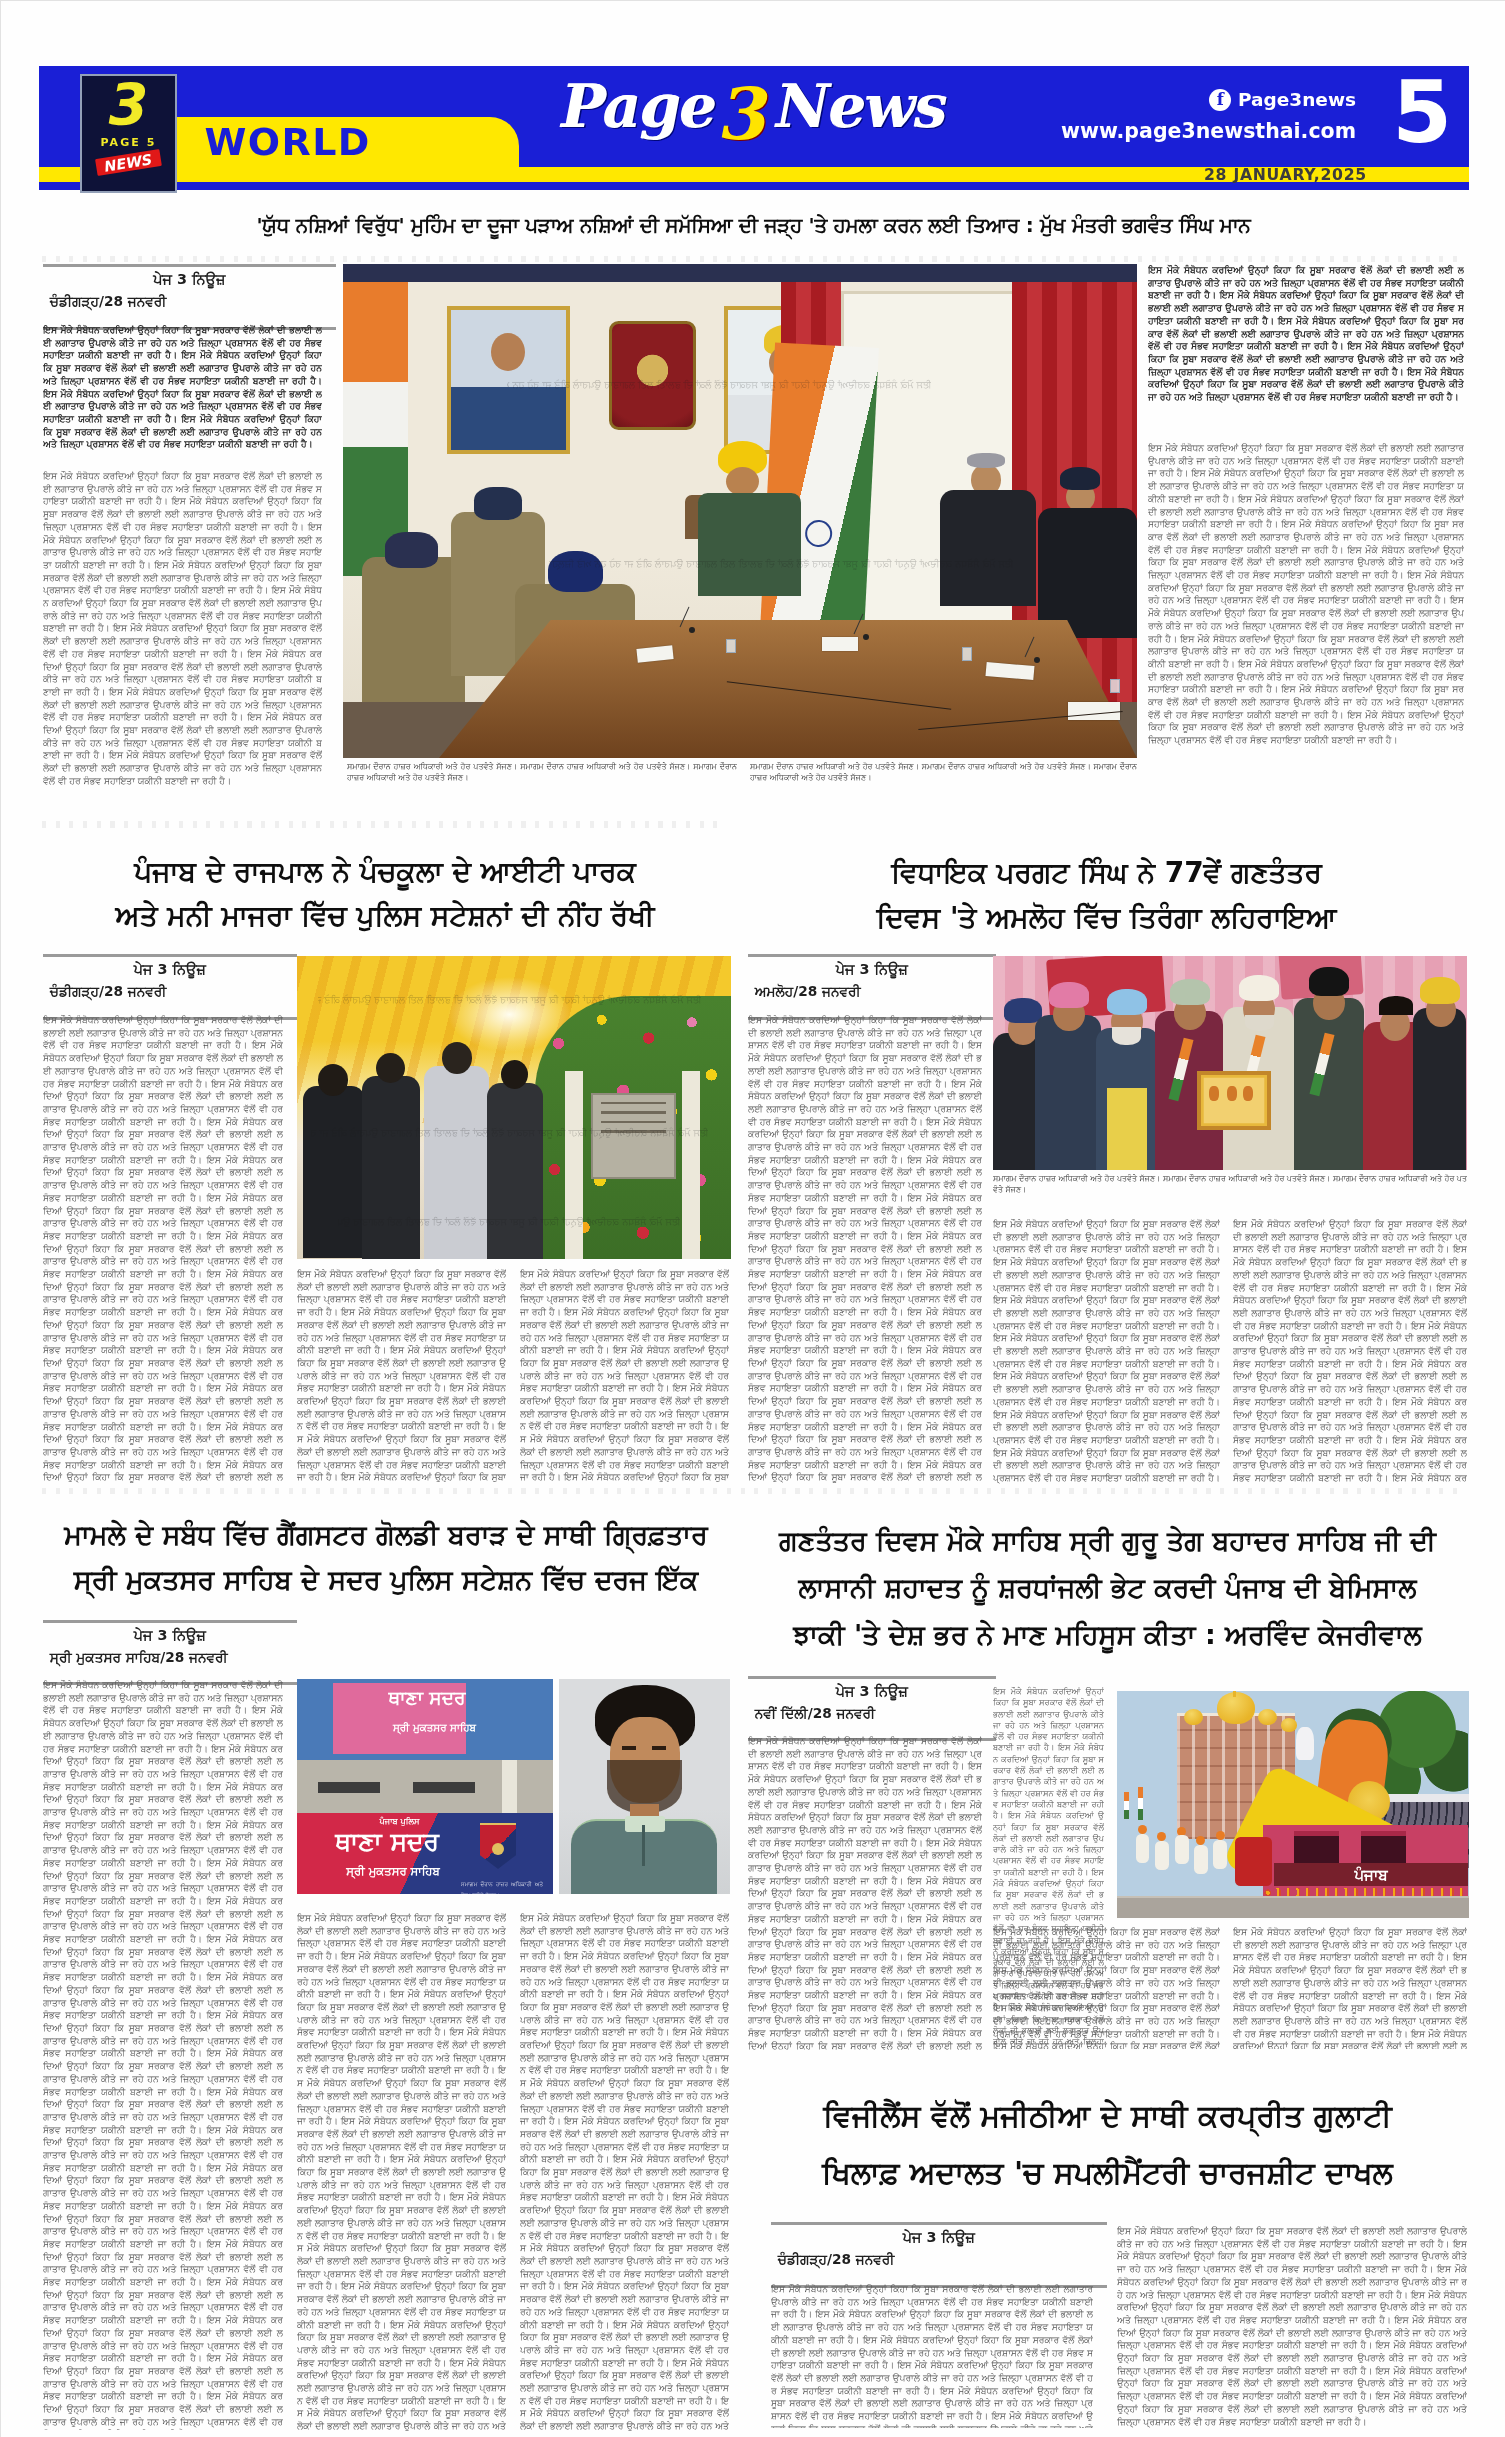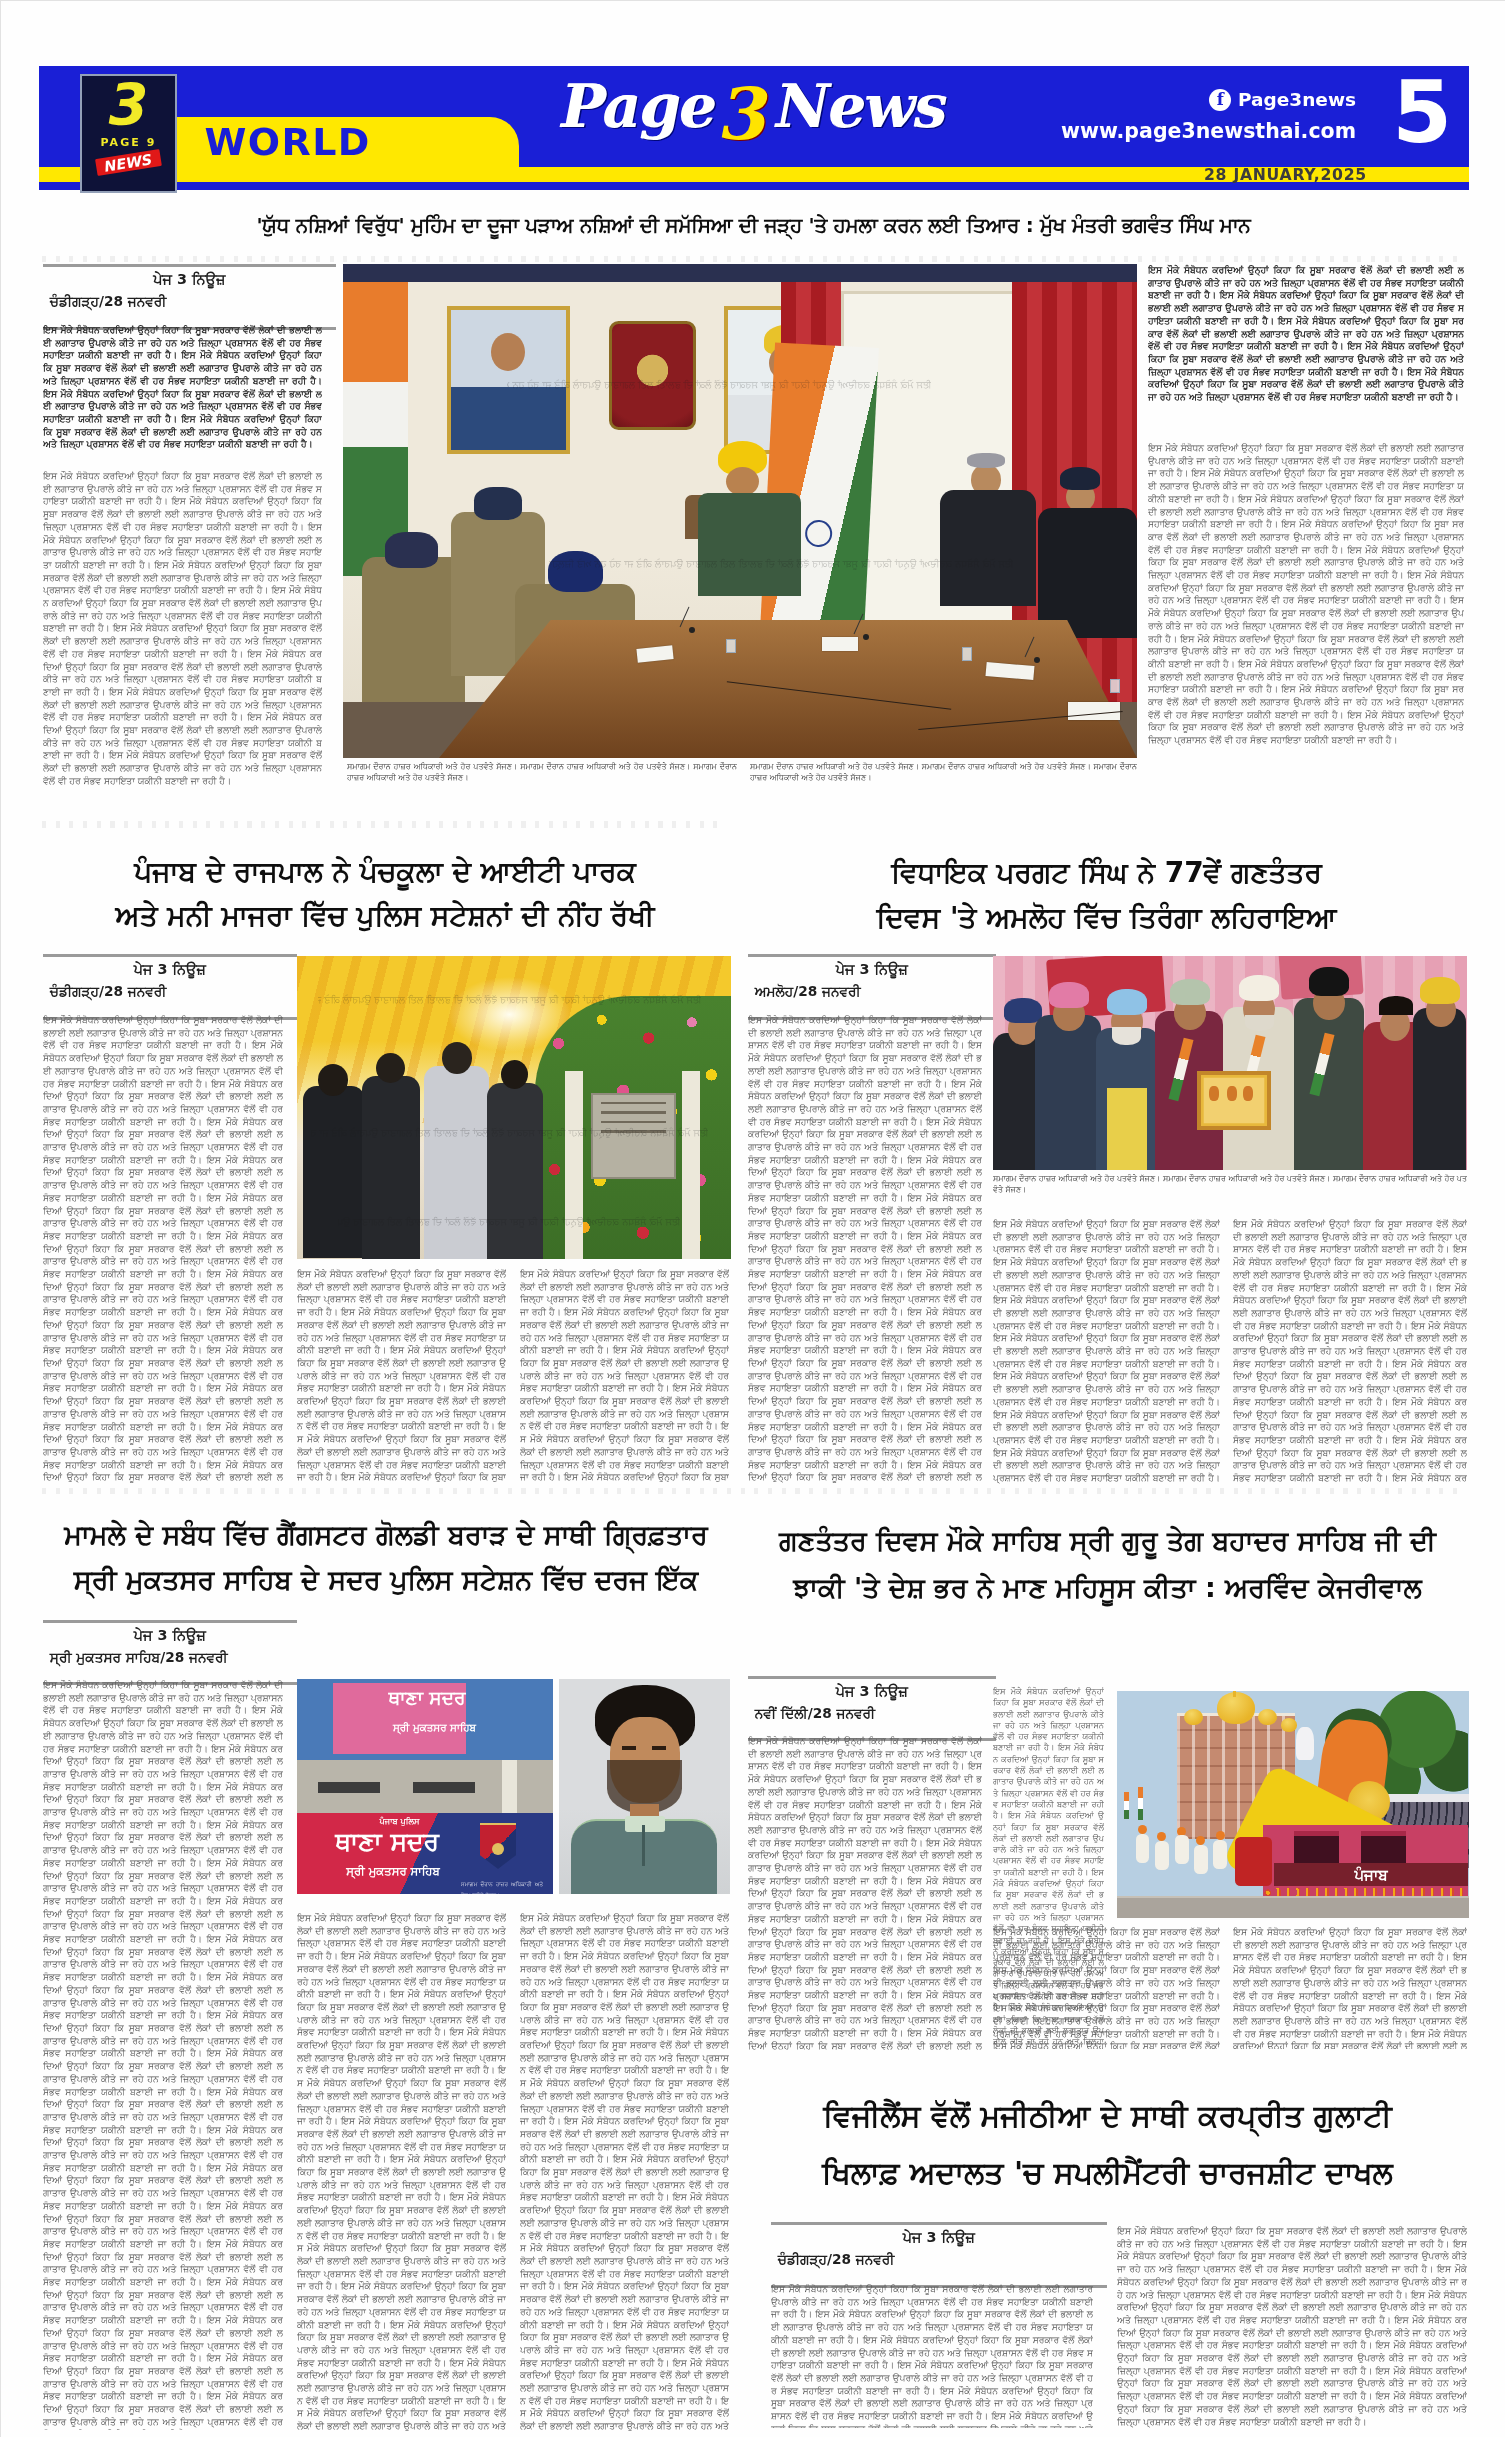--- a/index.html
+++ b/index.html
@@ -153,21 +153,21 @@
 
   <div class="abs banner" style="left:38px;top:65px;width:1430px;height:101px;"></div>
   <div class="abs world-band" style="left:172px;top:116px;width:346px;height:50px;">
     <span class="world-text">WORLD</span>
   </div>
   <div class="abs ystrip" style="left:38px;top:166px;width:1430px;height:15px;"></div>
   <div class="abs banner" style="left:38px;top:181px;width:1430px;height:8.2px;"></div>
 
   <div class="abs logo-box" style="left:79px;top:73px;width:93px;height:115px;">
     <span class="logo-3">3</span>
-    <span class="logo-sub">PAGE 9</span>
+    <span class="logo-sub">PAGE 5</span>
     <span class="logo-ribbon">NEWS</span>
   </div>
 
   <div class="abs masthead" style="left:445px;top:71px;width:616px;height:89px;">
     <span class="mh-word">Page</span>
     <span class="mh3">3</span>
     <span class="mh-word">News</span>
   </div>
 
   <div class="abs fb-row" style="left:1095px;top:86px;width:260px;height:25px;">
@@ -392,20 +392,21 @@
     <div class="p5-shirt" style="left:12.3px;top:140px;width:146px;height:75px;"></div>
     <div class="p5-collar" style="left:66px;top:137px;width:40px;height:16.4px;"></div>
     <div style="position:absolute;left:83px;top:146px;width:3.4px;height:41px;background:#415a58;"></div>
   </div>
 
   <div class="abs coltext" style="left:296px;top:1911px;width:209px;height:519px;">ਇਸ ਮੌਕੇ ਸੰਬੋਧਨ ਕਰਦਿਆਂ ਉਨ੍ਹਾਂ ਕਿਹਾ ਕਿ ਸੂਬਾ ਸਰਕਾਰ ਵੱਲੋਂ ਲੋਕਾਂ ਦੀ ਭਲਾਈ ਲਈ ਲਗਾਤਾਰ ਉਪਰਾਲੇ ਕੀਤੇ ਜਾ ਰਹੇ ਹਨ ਅਤੇ ਜ਼ਿਲ੍ਹਾ ਪ੍ਰਸ਼ਾਸਨ ਵੱਲੋਂ ਵੀ ਹਰ ਸੰਭਵ ਸਹਾਇਤਾ ਯਕੀਨੀ ਬਣਾਈ ਜਾ ਰਹੀ ਹੈ। ਇਸ ਮੌਕੇ ਸੰਬੋਧਨ ਕਰਦਿਆਂ ਉਨ੍ਹਾਂ ਕਿਹਾ ਕਿ ਸੂਬਾ ਸਰਕਾਰ ਵੱਲੋਂ ਲੋਕਾਂ ਦੀ ਭਲਾਈ ਲਈ ਲਗਾਤਾਰ ਉਪਰਾਲੇ ਕੀਤੇ ਜਾ ਰਹੇ ਹਨ ਅਤੇ ਜ਼ਿਲ੍ਹਾ ਪ੍ਰਸ਼ਾਸਨ ਵੱਲੋਂ ਵੀ ਹਰ ਸੰਭਵ ਸਹਾਇਤਾ ਯਕੀਨੀ ਬਣਾਈ ਜਾ ਰਹੀ ਹੈ। ਇਸ ਮੌਕੇ ਸੰਬੋਧਨ ਕਰਦਿਆਂ ਉਨ੍ਹਾਂ ਕਿਹਾ ਕਿ ਸੂਬਾ ਸਰਕਾਰ ਵੱਲੋਂ ਲੋਕਾਂ ਦੀ ਭਲਾਈ ਲਈ ਲਗਾਤਾਰ ਉਪਰਾਲੇ ਕੀਤੇ ਜਾ ਰਹੇ ਹਨ ਅਤੇ ਜ਼ਿਲ੍ਹਾ ਪ੍ਰਸ਼ਾਸਨ ਵੱਲੋਂ ਵੀ ਹਰ ਸੰਭਵ ਸਹਾਇਤਾ ਯਕੀਨੀ ਬਣਾਈ ਜਾ ਰਹੀ ਹੈ। ਇਸ ਮੌਕੇ ਸੰਬੋਧਨ ਕਰਦਿਆਂ ਉਨ੍ਹਾਂ ਕਿਹਾ ਕਿ ਸੂਬਾ ਸਰਕਾਰ ਵੱਲੋਂ ਲੋਕਾਂ ਦੀ ਭਲਾਈ ਲਈ ਲਗਾਤਾਰ ਉਪਰਾਲੇ ਕੀਤੇ ਜਾ ਰਹੇ ਹਨ ਅਤੇ ਜ਼ਿਲ੍ਹਾ ਪ੍ਰਸ਼ਾਸਨ ਵੱਲੋਂ ਵੀ ਹਰ ਸੰਭਵ ਸਹਾਇਤਾ ਯਕੀਨੀ ਬਣਾਈ ਜਾ ਰਹੀ ਹੈ। ਇਸ ਮੌਕੇ ਸੰਬੋਧਨ ਕਰਦਿਆਂ ਉਨ੍ਹਾਂ ਕਿਹਾ ਕਿ ਸੂਬਾ ਸਰਕਾਰ ਵੱਲੋਂ ਲੋਕਾਂ ਦੀ ਭਲਾਈ ਲਈ ਲਗਾਤਾਰ ਉਪਰਾਲੇ ਕੀਤੇ ਜਾ ਰਹੇ ਹਨ ਅਤੇ ਜ਼ਿਲ੍ਹਾ ਪ੍ਰਸ਼ਾਸਨ ਵੱਲੋਂ ਵੀ ਹਰ ਸੰਭਵ ਸਹਾਇਤਾ ਯਕੀਨੀ ਬਣਾਈ ਜਾ ਰਹੀ ਹੈ। ਇਸ ਮੌਕੇ ਸੰਬੋਧਨ ਕਰਦਿਆਂ ਉਨ੍ਹਾਂ ਕਿਹਾ ਕਿ ਸੂਬਾ ਸਰਕਾਰ ਵੱਲੋਂ ਲੋਕਾਂ ਦੀ ਭਲਾਈ ਲਈ ਲਗਾਤਾਰ ਉਪਰਾਲੇ ਕੀਤੇ ਜਾ ਰਹੇ ਹਨ ਅਤੇ ਜ਼ਿਲ੍ਹਾ ਪ੍ਰਸ਼ਾਸਨ ਵੱਲੋਂ ਵੀ ਹਰ ਸੰਭਵ ਸਹਾਇਤਾ ਯਕੀਨੀ ਬਣਾਈ ਜਾ ਰਹੀ ਹੈ। ਇਸ ਮੌਕੇ ਸੰਬੋਧਨ ਕਰਦਿਆਂ ਉਨ੍ਹਾਂ ਕਿਹਾ ਕਿ ਸੂਬਾ ਸਰਕਾਰ ਵੱਲੋਂ ਲੋਕਾਂ ਦੀ ਭਲਾਈ ਲਈ ਲਗਾਤਾਰ ਉਪਰਾਲੇ ਕੀਤੇ ਜਾ ਰਹੇ ਹਨ ਅਤੇ ਜ਼ਿਲ੍ਹਾ ਪ੍ਰਸ਼ਾਸਨ ਵੱਲੋਂ ਵੀ ਹਰ ਸੰਭਵ ਸਹਾਇਤਾ ਯਕੀਨੀ ਬਣਾਈ ਜਾ ਰਹੀ ਹੈ। ਇਸ ਮੌਕੇ ਸੰਬੋਧਨ ਕਰਦਿਆਂ ਉਨ੍ਹਾਂ ਕਿਹਾ ਕਿ ਸੂਬਾ ਸਰਕਾਰ ਵੱਲੋਂ ਲੋਕਾਂ ਦੀ ਭਲਾਈ ਲਈ ਲਗਾਤਾਰ ਉਪਰਾਲੇ ਕੀਤੇ ਜਾ ਰਹੇ ਹਨ ਅਤੇ ਜ਼ਿਲ੍ਹਾ ਪ੍ਰਸ਼ਾਸਨ ਵੱਲੋਂ ਵੀ ਹਰ ਸੰਭਵ ਸਹਾਇਤਾ ਯਕੀਨੀ ਬਣਾਈ ਜਾ ਰਹੀ ਹੈ। ਇਸ ਮੌਕੇ ਸੰਬੋਧਨ ਕਰਦਿਆਂ ਉਨ੍ਹਾਂ ਕਿਹਾ ਕਿ ਸੂਬਾ ਸਰਕਾਰ ਵੱਲੋਂ ਲੋਕਾਂ ਦੀ ਭਲਾਈ ਲਈ ਲਗਾਤਾਰ ਉਪਰਾਲੇ ਕੀਤੇ ਜਾ ਰਹੇ ਹਨ ਅਤੇ ਜ਼ਿਲ੍ਹਾ ਪ੍ਰਸ਼ਾਸਨ ਵੱਲੋਂ ਵੀ ਹਰ ਸੰਭਵ ਸਹਾਇਤਾ ਯਕੀਨੀ ਬਣਾਈ ਜਾ ਰਹੀ ਹੈ। ਇਸ ਮੌਕੇ ਸੰਬੋਧਨ ਕਰਦਿਆਂ ਉਨ੍ਹਾਂ ਕਿਹਾ ਕਿ ਸੂਬਾ ਸਰਕਾਰ ਵੱਲੋਂ ਲੋਕਾਂ ਦੀ ਭਲਾਈ ਲਈ ਲਗਾਤਾਰ ਉਪਰਾਲੇ ਕੀਤੇ ਜਾ ਰਹੇ ਹਨ ਅਤੇ ਜ਼ਿਲ੍ਹਾ ਪ੍ਰਸ਼ਾਸਨ ਵੱਲੋਂ ਵੀ ਹਰ ਸੰਭਵ ਸਹਾਇਤਾ ਯਕੀਨੀ ਬਣਾਈ ਜਾ ਰਹੀ ਹੈ। ਇਸ ਮੌਕੇ ਸੰਬੋਧਨ ਕਰਦਿਆਂ ਉਨ੍ਹਾਂ ਕਿਹਾ ਕਿ ਸੂਬਾ ਸਰਕਾਰ ਵੱਲੋਂ ਲੋਕਾਂ ਦੀ ਭਲਾਈ ਲਈ ਲਗਾਤਾਰ ਉਪਰਾਲੇ ਕੀਤੇ ਜਾ ਰਹੇ ਹਨ ਅਤੇ ਜ਼ਿਲ੍ਹਾ ਪ੍ਰਸ਼ਾਸਨ ਵੱਲੋਂ ਵੀ ਹਰ ਸੰਭਵ ਸਹਾਇਤਾ ਯਕੀਨੀ ਬਣਾਈ ਜਾ ਰਹੀ ਹੈ। ਇਸ ਮੌਕੇ ਸੰਬੋਧਨ ਕਰਦਿਆਂ ਉਨ੍ਹਾਂ ਕਿਹਾ ਕਿ ਸੂਬਾ ਸਰਕਾਰ ਵੱਲੋਂ ਲੋਕਾਂ ਦੀ ਭਲਾਈ ਲਈ ਲਗਾਤਾਰ ਉਪਰਾਲੇ ਕੀਤੇ ਜਾ ਰਹੇ ਹਨ ਅਤੇ ਜ਼ਿਲ੍ਹਾ ਪ੍ਰਸ਼ਾਸਨ ਵੱਲੋਂ ਵੀ ਹਰ ਸੰਭਵ ਸਹਾਇਤਾ ਯਕੀਨੀ ਬਣਾਈ ਜਾ ਰਹੀ ਹੈ। ਇਸ ਮੌਕੇ ਸੰਬੋਧਨ ਕਰਦਿਆਂ ਉਨ੍ਹਾਂ ਕਿਹਾ ਕਿ ਸੂਬਾ ਸਰਕਾਰ ਵੱਲੋਂ ਲੋਕਾਂ ਦੀ ਭਲਾਈ ਲਈ ਲਗਾਤਾਰ ਉਪਰਾਲੇ ਕੀਤੇ ਜਾ ਰਹੇ ਹਨ ਅਤੇ ਜ਼ਿਲ੍ਹਾ ਪ੍ਰਸ਼ਾਸਨ ਵੱਲੋਂ ਵੀ ਹਰ ਸੰਭਵ ਸਹਾਇਤਾ ਯਕੀਨੀ ਬਣਾਈ ਜਾ ਰਹੀ ਹੈ। ਇਸ ਮੌਕੇ ਸੰਬੋਧਨ ਕਰਦਿਆਂ ਉਨ੍ਹਾਂ ਕਿਹਾ ਕਿ ਸੂਬਾ ਸਰਕਾਰ ਵੱਲੋਂ ਲੋਕਾਂ ਦੀ ਭਲਾਈ ਲਈ ਲਗਾਤਾਰ ਉਪਰਾਲੇ ਕੀਤੇ ਜਾ ਰਹੇ ਹਨ ਅਤੇ ਜ਼ਿਲ੍ਹਾ ਪ੍ਰਸ਼ਾਸਨ ਵੱਲੋਂ ਵੀ ਹਰ ਸੰਭਵ ਸਹਾਇਤਾ ਯਕੀਨੀ ਬਣਾਈ ਜਾ ਰਹੀ ਹੈ।</div>
   <div class="abs coltext" style="left:519px;top:1911px;width:209px;height:519px;">ਇਸ ਮੌਕੇ ਸੰਬੋਧਨ ਕਰਦਿਆਂ ਉਨ੍ਹਾਂ ਕਿਹਾ ਕਿ ਸੂਬਾ ਸਰਕਾਰ ਵੱਲੋਂ ਲੋਕਾਂ ਦੀ ਭਲਾਈ ਲਈ ਲਗਾਤਾਰ ਉਪਰਾਲੇ ਕੀਤੇ ਜਾ ਰਹੇ ਹਨ ਅਤੇ ਜ਼ਿਲ੍ਹਾ ਪ੍ਰਸ਼ਾਸਨ ਵੱਲੋਂ ਵੀ ਹਰ ਸੰਭਵ ਸਹਾਇਤਾ ਯਕੀਨੀ ਬਣਾਈ ਜਾ ਰਹੀ ਹੈ। ਇਸ ਮੌਕੇ ਸੰਬੋਧਨ ਕਰਦਿਆਂ ਉਨ੍ਹਾਂ ਕਿਹਾ ਕਿ ਸੂਬਾ ਸਰਕਾਰ ਵੱਲੋਂ ਲੋਕਾਂ ਦੀ ਭਲਾਈ ਲਈ ਲਗਾਤਾਰ ਉਪਰਾਲੇ ਕੀਤੇ ਜਾ ਰਹੇ ਹਨ ਅਤੇ ਜ਼ਿਲ੍ਹਾ ਪ੍ਰਸ਼ਾਸਨ ਵੱਲੋਂ ਵੀ ਹਰ ਸੰਭਵ ਸਹਾਇਤਾ ਯਕੀਨੀ ਬਣਾਈ ਜਾ ਰਹੀ ਹੈ। ਇਸ ਮੌਕੇ ਸੰਬੋਧਨ ਕਰਦਿਆਂ ਉਨ੍ਹਾਂ ਕਿਹਾ ਕਿ ਸੂਬਾ ਸਰਕਾਰ ਵੱਲੋਂ ਲੋਕਾਂ ਦੀ ਭਲਾਈ ਲਈ ਲਗਾਤਾਰ ਉਪਰਾਲੇ ਕੀਤੇ ਜਾ ਰਹੇ ਹਨ ਅਤੇ ਜ਼ਿਲ੍ਹਾ ਪ੍ਰਸ਼ਾਸਨ ਵੱਲੋਂ ਵੀ ਹਰ ਸੰਭਵ ਸਹਾਇਤਾ ਯਕੀਨੀ ਬਣਾਈ ਜਾ ਰਹੀ ਹੈ। ਇਸ ਮੌਕੇ ਸੰਬੋਧਨ ਕਰਦਿਆਂ ਉਨ੍ਹਾਂ ਕਿਹਾ ਕਿ ਸੂਬਾ ਸਰਕਾਰ ਵੱਲੋਂ ਲੋਕਾਂ ਦੀ ਭਲਾਈ ਲਈ ਲਗਾਤਾਰ ਉਪਰਾਲੇ ਕੀਤੇ ਜਾ ਰਹੇ ਹਨ ਅਤੇ ਜ਼ਿਲ੍ਹਾ ਪ੍ਰਸ਼ਾਸਨ ਵੱਲੋਂ ਵੀ ਹਰ ਸੰਭਵ ਸਹਾਇਤਾ ਯਕੀਨੀ ਬਣਾਈ ਜਾ ਰਹੀ ਹੈ। ਇਸ ਮੌਕੇ ਸੰਬੋਧਨ ਕਰਦਿਆਂ ਉਨ੍ਹਾਂ ਕਿਹਾ ਕਿ ਸੂਬਾ ਸਰਕਾਰ ਵੱਲੋਂ ਲੋਕਾਂ ਦੀ ਭਲਾਈ ਲਈ ਲਗਾਤਾਰ ਉਪਰਾਲੇ ਕੀਤੇ ਜਾ ਰਹੇ ਹਨ ਅਤੇ ਜ਼ਿਲ੍ਹਾ ਪ੍ਰਸ਼ਾਸਨ ਵੱਲੋਂ ਵੀ ਹਰ ਸੰਭਵ ਸਹਾਇਤਾ ਯਕੀਨੀ ਬਣਾਈ ਜਾ ਰਹੀ ਹੈ। ਇਸ ਮੌਕੇ ਸੰਬੋਧਨ ਕਰਦਿਆਂ ਉਨ੍ਹਾਂ ਕਿਹਾ ਕਿ ਸੂਬਾ ਸਰਕਾਰ ਵੱਲੋਂ ਲੋਕਾਂ ਦੀ ਭਲਾਈ ਲਈ ਲਗਾਤਾਰ ਉਪਰਾਲੇ ਕੀਤੇ ਜਾ ਰਹੇ ਹਨ ਅਤੇ ਜ਼ਿਲ੍ਹਾ ਪ੍ਰਸ਼ਾਸਨ ਵੱਲੋਂ ਵੀ ਹਰ ਸੰਭਵ ਸਹਾਇਤਾ ਯਕੀਨੀ ਬਣਾਈ ਜਾ ਰਹੀ ਹੈ। ਇਸ ਮੌਕੇ ਸੰਬੋਧਨ ਕਰਦਿਆਂ ਉਨ੍ਹਾਂ ਕਿਹਾ ਕਿ ਸੂਬਾ ਸਰਕਾਰ ਵੱਲੋਂ ਲੋਕਾਂ ਦੀ ਭਲਾਈ ਲਈ ਲਗਾਤਾਰ ਉਪਰਾਲੇ ਕੀਤੇ ਜਾ ਰਹੇ ਹਨ ਅਤੇ ਜ਼ਿਲ੍ਹਾ ਪ੍ਰਸ਼ਾਸਨ ਵੱਲੋਂ ਵੀ ਹਰ ਸੰਭਵ ਸਹਾਇਤਾ ਯਕੀਨੀ ਬਣਾਈ ਜਾ ਰਹੀ ਹੈ। ਇਸ ਮੌਕੇ ਸੰਬੋਧਨ ਕਰਦਿਆਂ ਉਨ੍ਹਾਂ ਕਿਹਾ ਕਿ ਸੂਬਾ ਸਰਕਾਰ ਵੱਲੋਂ ਲੋਕਾਂ ਦੀ ਭਲਾਈ ਲਈ ਲਗਾਤਾਰ ਉਪਰਾਲੇ ਕੀਤੇ ਜਾ ਰਹੇ ਹਨ ਅਤੇ ਜ਼ਿਲ੍ਹਾ ਪ੍ਰਸ਼ਾਸਨ ਵੱਲੋਂ ਵੀ ਹਰ ਸੰਭਵ ਸਹਾਇਤਾ ਯਕੀਨੀ ਬਣਾਈ ਜਾ ਰਹੀ ਹੈ। ਇਸ ਮੌਕੇ ਸੰਬੋਧਨ ਕਰਦਿਆਂ ਉਨ੍ਹਾਂ ਕਿਹਾ ਕਿ ਸੂਬਾ ਸਰਕਾਰ ਵੱਲੋਂ ਲੋਕਾਂ ਦੀ ਭਲਾਈ ਲਈ ਲਗਾਤਾਰ ਉਪਰਾਲੇ ਕੀਤੇ ਜਾ ਰਹੇ ਹਨ ਅਤੇ ਜ਼ਿਲ੍ਹਾ ਪ੍ਰਸ਼ਾਸਨ ਵੱਲੋਂ ਵੀ ਹਰ ਸੰਭਵ ਸਹਾਇਤਾ ਯਕੀਨੀ ਬਣਾਈ ਜਾ ਰਹੀ ਹੈ। ਇਸ ਮੌਕੇ ਸੰਬੋਧਨ ਕਰਦਿਆਂ ਉਨ੍ਹਾਂ ਕਿਹਾ ਕਿ ਸੂਬਾ ਸਰਕਾਰ ਵੱਲੋਂ ਲੋਕਾਂ ਦੀ ਭਲਾਈ ਲਈ ਲਗਾਤਾਰ ਉਪਰਾਲੇ ਕੀਤੇ ਜਾ ਰਹੇ ਹਨ ਅਤੇ ਜ਼ਿਲ੍ਹਾ ਪ੍ਰਸ਼ਾਸਨ ਵੱਲੋਂ ਵੀ ਹਰ ਸੰਭਵ ਸਹਾਇਤਾ ਯਕੀਨੀ ਬਣਾਈ ਜਾ ਰਹੀ ਹੈ। ਇਸ ਮੌਕੇ ਸੰਬੋਧਨ ਕਰਦਿਆਂ ਉਨ੍ਹਾਂ ਕਿਹਾ ਕਿ ਸੂਬਾ ਸਰਕਾਰ ਵੱਲੋਂ ਲੋਕਾਂ ਦੀ ਭਲਾਈ ਲਈ ਲਗਾਤਾਰ ਉਪਰਾਲੇ ਕੀਤੇ ਜਾ ਰਹੇ ਹਨ ਅਤੇ ਜ਼ਿਲ੍ਹਾ ਪ੍ਰਸ਼ਾਸਨ ਵੱਲੋਂ ਵੀ ਹਰ ਸੰਭਵ ਸਹਾਇਤਾ ਯਕੀਨੀ ਬਣਾਈ ਜਾ ਰਹੀ ਹੈ। ਇਸ ਮੌਕੇ ਸੰਬੋਧਨ ਕਰਦਿਆਂ ਉਨ੍ਹਾਂ ਕਿਹਾ ਕਿ ਸੂਬਾ ਸਰਕਾਰ ਵੱਲੋਂ ਲੋਕਾਂ ਦੀ ਭਲਾਈ ਲਈ ਲਗਾਤਾਰ ਉਪਰਾਲੇ ਕੀਤੇ ਜਾ ਰਹੇ ਹਨ ਅਤੇ ਜ਼ਿਲ੍ਹਾ ਪ੍ਰਸ਼ਾਸਨ ਵੱਲੋਂ ਵੀ ਹਰ ਸੰਭਵ ਸਹਾਇਤਾ ਯਕੀਨੀ ਬਣਾਈ ਜਾ ਰਹੀ ਹੈ। ਇਸ ਮੌਕੇ ਸੰਬੋਧਨ ਕਰਦਿਆਂ ਉਨ੍ਹਾਂ ਕਿਹਾ ਕਿ ਸੂਬਾ ਸਰਕਾਰ ਵੱਲੋਂ ਲੋਕਾਂ ਦੀ ਭਲਾਈ ਲਈ ਲਗਾਤਾਰ ਉਪਰਾਲੇ ਕੀਤੇ ਜਾ ਰਹੇ ਹਨ ਅਤੇ ਜ਼ਿਲ੍ਹਾ ਪ੍ਰਸ਼ਾਸਨ ਵੱਲੋਂ ਵੀ ਹਰ ਸੰਭਵ ਸਹਾਇਤਾ ਯਕੀਨੀ ਬਣਾਈ ਜਾ ਰਹੀ ਹੈ। ਇਸ ਮੌਕੇ ਸੰਬੋਧਨ ਕਰਦਿਆਂ ਉਨ੍ਹਾਂ ਕਿਹਾ ਕਿ ਸੂਬਾ ਸਰਕਾਰ ਵੱਲੋਂ ਲੋਕਾਂ ਦੀ ਭਲਾਈ ਲਈ ਲਗਾਤਾਰ ਉਪਰਾਲੇ ਕੀਤੇ ਜਾ ਰਹੇ ਹਨ ਅਤੇ ਜ਼ਿਲ੍ਹਾ ਪ੍ਰਸ਼ਾਸਨ ਵੱਲੋਂ ਵੀ ਹਰ ਸੰਭਵ ਸਹਾਇਤਾ ਯਕੀਨੀ ਬਣਾਈ ਜਾ ਰਹੀ ਹੈ।</div>
 
   <div class="abs headline" style="left:747px;top:1516px;width:719px;height:142px;font-size:27px;line-height:47px;">
     <div class="hl-line">ਗਣਤੰਤਰ ਦਿਵਸ ਮੌਕੇ ਸਾਹਿਬ ਸ੍ਰੀ ਗੁਰੂ ਤੇਗ ਬਹਾਦਰ ਸਾਹਿਬ ਜੀ ਦੀ</div>
+    <div class="hl-line">ਲਾਸਾਨੀ ਸ਼ਹਾਦਤ ਨੂੰ ਸ਼ਰਧਾਂਜਲੀ ਭੇਟ ਕਰਦੀ ਪੰਜਾਬ ਦੀ ਬੇਮਿਸਾਲ</div>
     <div class="hl-line">ਝਾਕੀ 'ਤੇ ਦੇਸ਼ ਭਰ ਨੇ ਮਾਣ ਮਹਿਸੂਸ ਕੀਤਾ : ਅਰਵਿੰਦ ਕੇਜਰੀਵਾਲ</div>
   </div>
   <div class="abs byline" style="left:747px;top:1675px;width:234px;height:52px;">
     <div class="credit">ਪੇਜ 3 ਨਿਊਜ਼</div>
     <div class="place">ਨਵੀਂ ਦਿੱਲੀ/28 ਜਨਵਰੀ</div>
   </div>
   <div class="abs coltext" style="left:747px;top:1734px;width:234px;height:315px;">ਇਸ ਮੌਕੇ ਸੰਬੋਧਨ ਕਰਦਿਆਂ ਉਨ੍ਹਾਂ ਕਿਹਾ ਕਿ ਸੂਬਾ ਸਰਕਾਰ ਵੱਲੋਂ ਲੋਕਾਂ ਦੀ ਭਲਾਈ ਲਈ ਲਗਾਤਾਰ ਉਪਰਾਲੇ ਕੀਤੇ ਜਾ ਰਹੇ ਹਨ ਅਤੇ ਜ਼ਿਲ੍ਹਾ ਪ੍ਰਸ਼ਾਸਨ ਵੱਲੋਂ ਵੀ ਹਰ ਸੰਭਵ ਸਹਾਇਤਾ ਯਕੀਨੀ ਬਣਾਈ ਜਾ ਰਹੀ ਹੈ। ਇਸ ਮੌਕੇ ਸੰਬੋਧਨ ਕਰਦਿਆਂ ਉਨ੍ਹਾਂ ਕਿਹਾ ਕਿ ਸੂਬਾ ਸਰਕਾਰ ਵੱਲੋਂ ਲੋਕਾਂ ਦੀ ਭਲਾਈ ਲਈ ਲਗਾਤਾਰ ਉਪਰਾਲੇ ਕੀਤੇ ਜਾ ਰਹੇ ਹਨ ਅਤੇ ਜ਼ਿਲ੍ਹਾ ਪ੍ਰਸ਼ਾਸਨ ਵੱਲੋਂ ਵੀ ਹਰ ਸੰਭਵ ਸਹਾਇਤਾ ਯਕੀਨੀ ਬਣਾਈ ਜਾ ਰਹੀ ਹੈ। ਇਸ ਮੌਕੇ ਸੰਬੋਧਨ ਕਰਦਿਆਂ ਉਨ੍ਹਾਂ ਕਿਹਾ ਕਿ ਸੂਬਾ ਸਰਕਾਰ ਵੱਲੋਂ ਲੋਕਾਂ ਦੀ ਭਲਾਈ ਲਈ ਲਗਾਤਾਰ ਉਪਰਾਲੇ ਕੀਤੇ ਜਾ ਰਹੇ ਹਨ ਅਤੇ ਜ਼ਿਲ੍ਹਾ ਪ੍ਰਸ਼ਾਸਨ ਵੱਲੋਂ ਵੀ ਹਰ ਸੰਭਵ ਸਹਾਇਤਾ ਯਕੀਨੀ ਬਣਾਈ ਜਾ ਰਹੀ ਹੈ। ਇਸ ਮੌਕੇ ਸੰਬੋਧਨ ਕਰਦਿਆਂ ਉਨ੍ਹਾਂ ਕਿਹਾ ਕਿ ਸੂਬਾ ਸਰਕਾਰ ਵੱਲੋਂ ਲੋਕਾਂ ਦੀ ਭਲਾਈ ਲਈ ਲਗਾਤਾਰ ਉਪਰਾਲੇ ਕੀਤੇ ਜਾ ਰਹੇ ਹਨ ਅਤੇ ਜ਼ਿਲ੍ਹਾ ਪ੍ਰਸ਼ਾਸਨ ਵੱਲੋਂ ਵੀ ਹਰ ਸੰਭਵ ਸਹਾਇਤਾ ਯਕੀਨੀ ਬਣਾਈ ਜਾ ਰਹੀ ਹੈ। ਇਸ ਮੌਕੇ ਸੰਬੋਧਨ ਕਰਦਿਆਂ ਉਨ੍ਹਾਂ ਕਿਹਾ ਕਿ ਸੂਬਾ ਸਰਕਾਰ ਵੱਲੋਂ ਲੋਕਾਂ ਦੀ ਭਲਾਈ ਲਈ ਲਗਾਤਾਰ ਉਪਰਾਲੇ ਕੀਤੇ ਜਾ ਰਹੇ ਹਨ ਅਤੇ ਜ਼ਿਲ੍ਹਾ ਪ੍ਰਸ਼ਾਸਨ ਵੱਲੋਂ ਵੀ ਹਰ ਸੰਭਵ ਸਹਾਇਤਾ ਯਕੀਨੀ ਬਣਾਈ ਜਾ ਰਹੀ ਹੈ। ਇਸ ਮੌਕੇ ਸੰਬੋਧਨ ਕਰਦਿਆਂ ਉਨ੍ਹਾਂ ਕਿਹਾ ਕਿ ਸੂਬਾ ਸਰਕਾਰ ਵੱਲੋਂ ਲੋਕਾਂ ਦੀ ਭਲਾਈ ਲਈ ਲਗਾਤਾਰ ਉਪਰਾਲੇ ਕੀਤੇ ਜਾ ਰਹੇ ਹਨ ਅਤੇ ਜ਼ਿਲ੍ਹਾ ਪ੍ਰਸ਼ਾਸਨ ਵੱਲੋਂ ਵੀ ਹਰ ਸੰਭਵ ਸਹਾਇਤਾ ਯਕੀਨੀ ਬਣਾਈ ਜਾ ਰਹੀ ਹੈ। ਇਸ ਮੌਕੇ ਸੰਬੋਧਨ ਕਰਦਿਆਂ ਉਨ੍ਹਾਂ ਕਿਹਾ ਕਿ ਸੂਬਾ ਸਰਕਾਰ ਵੱਲੋਂ ਲੋਕਾਂ ਦੀ ਭਲਾਈ ਲਈ ਲਗਾਤਾਰ ਉਪਰਾਲੇ ਕੀਤੇ ਜਾ ਰਹੇ ਹਨ ਅਤੇ ਜ਼ਿਲ੍ਹਾ ਪ੍ਰਸ਼ਾਸਨ ਵੱਲੋਂ ਵੀ ਹਰ ਸੰਭਵ ਸਹਾਇਤਾ ਯਕੀਨੀ ਬਣਾਈ ਜਾ ਰਹੀ ਹੈ। ਇਸ ਮੌਕੇ ਸੰਬੋਧਨ ਕਰਦਿਆਂ ਉਨ੍ਹਾਂ ਕਿਹਾ ਕਿ ਸੂਬਾ ਸਰਕਾਰ ਵੱਲੋਂ ਲੋਕਾਂ ਦੀ ਭਲਾਈ ਲਈ ਲਗਾਤਾਰ ਉਪਰਾਲੇ ਕੀਤੇ ਜਾ ਰਹੇ ਹਨ ਅਤੇ ਜ਼ਿਲ੍ਹਾ ਪ੍ਰਸ਼ਾਸਨ ਵੱਲੋਂ ਵੀ ਹਰ ਸੰਭਵ ਸਹਾਇਤਾ ਯਕੀਨੀ ਬਣਾਈ ਜਾ ਰਹੀ ਹੈ। ਇਸ ਮੌਕੇ ਸੰਬੋਧਨ ਕਰਦਿਆਂ ਉਨ੍ਹਾਂ ਕਿਹਾ ਕਿ ਸੂਬਾ ਸਰਕਾਰ ਵੱਲੋਂ ਲੋਕਾਂ ਦੀ ਭਲਾਈ ਲਈ ਲਗਾਤਾਰ ਉਪਰਾਲੇ ਕੀਤੇ ਜਾ ਰਹੇ ਹਨ ਅਤੇ ਜ਼ਿਲ੍ਹਾ ਪ੍ਰਸ਼ਾਸਨ ਵੱਲੋਂ ਵੀ ਹਰ ਸੰਭਵ ਸਹਾਇਤਾ ਯਕੀਨੀ ਬਣਾਈ ਜਾ ਰਹੀ ਹੈ।</div>
   <div class="abs coltext slim" style="left:992px;top:1685px;width:111px;height:361px;">ਇਸ ਮੌਕੇ ਸੰਬੋਧਨ ਕਰਦਿਆਂ ਉਨ੍ਹਾਂ ਕਿਹਾ ਕਿ ਸੂਬਾ ਸਰਕਾਰ ਵੱਲੋਂ ਲੋਕਾਂ ਦੀ ਭਲਾਈ ਲਈ ਲਗਾਤਾਰ ਉਪਰਾਲੇ ਕੀਤੇ ਜਾ ਰਹੇ ਹਨ ਅਤੇ ਜ਼ਿਲ੍ਹਾ ਪ੍ਰਸ਼ਾਸਨ ਵੱਲੋਂ ਵੀ ਹਰ ਸੰਭਵ ਸਹਾਇਤਾ ਯਕੀਨੀ ਬਣਾਈ ਜਾ ਰਹੀ ਹੈ। ਇਸ ਮੌਕੇ ਸੰਬੋਧਨ ਕਰਦਿਆਂ ਉਨ੍ਹਾਂ ਕਿਹਾ ਕਿ ਸੂਬਾ ਸਰਕਾਰ ਵੱਲੋਂ ਲੋਕਾਂ ਦੀ ਭਲਾਈ ਲਈ ਲਗਾਤਾਰ ਉਪਰਾਲੇ ਕੀਤੇ ਜਾ ਰਹੇ ਹਨ ਅਤੇ ਜ਼ਿਲ੍ਹਾ ਪ੍ਰਸ਼ਾਸਨ ਵੱਲੋਂ ਵੀ ਹਰ ਸੰਭਵ ਸਹਾਇਤਾ ਯਕੀਨੀ ਬਣਾਈ ਜਾ ਰਹੀ ਹੈ। ਇਸ ਮੌਕੇ ਸੰਬੋਧਨ ਕਰਦਿਆਂ ਉਨ੍ਹਾਂ ਕਿਹਾ ਕਿ ਸੂਬਾ ਸਰਕਾਰ ਵੱਲੋਂ ਲੋਕਾਂ ਦੀ ਭਲਾਈ ਲਈ ਲਗਾਤਾਰ ਉਪਰਾਲੇ ਕੀਤੇ ਜਾ ਰਹੇ ਹਨ ਅਤੇ ਜ਼ਿਲ੍ਹਾ ਪ੍ਰਸ਼ਾਸਨ ਵੱਲੋਂ ਵੀ ਹਰ ਸੰਭਵ ਸਹਾਇਤਾ ਯਕੀਨੀ ਬਣਾਈ ਜਾ ਰਹੀ ਹੈ। ਇਸ ਮੌਕੇ ਸੰਬੋਧਨ ਕਰਦਿਆਂ ਉਨ੍ਹਾਂ ਕਿਹਾ ਕਿ ਸੂਬਾ ਸਰਕਾਰ ਵੱਲੋਂ ਲੋਕਾਂ ਦੀ ਭਲਾਈ ਲਈ ਲਗਾਤਾਰ ਉਪਰਾਲੇ ਕੀਤੇ ਜਾ ਰਹੇ ਹਨ ਅਤੇ ਜ਼ਿਲ੍ਹਾ ਪ੍ਰਸ਼ਾਸਨ ਵੱਲੋਂ ਵੀ ਹਰ ਸੰਭਵ ਸਹਾਇਤਾ ਯਕੀਨੀ ਬਣਾਈ ਜਾ ਰਹੀ ਹੈ। ਇਸ ਮੌਕੇ ਸੰਬੋਧਨ ਕਰਦਿਆਂ ਉਨ੍ਹਾਂ ਕਿਹਾ ਕਿ ਸੂਬਾ ਸਰਕਾਰ ਵੱਲੋਂ ਲੋਕਾਂ ਦੀ ਭਲਾਈ ਲਈ ਲਗਾਤਾਰ ਉਪਰਾਲੇ ਕੀਤੇ ਜਾ ਰਹੇ ਹਨ ਅਤੇ ਜ਼ਿਲ੍ਹਾ ਪ੍ਰਸ਼ਾਸਨ ਵੱਲੋਂ ਵੀ ਹਰ ਸੰਭਵ ਸਹਾਇਤਾ ਯਕੀਨੀ ਬਣਾਈ ਜਾ ਰਹੀ ਹੈ। ਇਸ ਮੌਕੇ ਸੰਬੋਧਨ ਕਰਦਿਆਂ ਉਨ੍ਹਾਂ ਕਿਹਾ ਕਿ ਸੂਬਾ ਸਰਕਾਰ ਵੱਲੋਂ ਲੋਕਾਂ ਦੀ ਭਲਾਈ ਲਈ ਲਗਾਤਾਰ ਉਪਰਾਲੇ ਕੀਤੇ ਜਾ ਰਹੇ ਹਨ ਅਤੇ ਜ਼ਿਲ੍ਹਾ ਪ੍ਰਸ਼ਾਸਨ ਵੱਲੋਂ ਵੀ ਹਰ ਸੰਭਵ ਸਹਾਇਤਾ ਯਕੀਨੀ ਬਣਾਈ ਜਾ ਰਹੀ ਹੈ। ਇਸ ਮੌਕੇ ਸੰਬੋਧਨ ਕਰਦਿਆਂ ਉਨ੍ਹਾਂ ਕਿਹਾ ਕਿ ਸੂਬਾ ਸਰਕਾਰ ਵੱਲੋਂ ਲੋਕਾਂ ਦੀ ਭਲਾਈ ਲਈ ਲਗਾਤਾਰ ਉਪਰਾਲੇ ਕੀਤੇ ਜਾ ਰਹੇ ਹਨ ਅਤੇ ਜ਼ਿਲ੍ਹਾ ਪ੍ਰਸ਼ਾਸਨ ਵੱਲੋਂ ਵੀ ਹਰ ਸੰਭਵ ਸਹਾਇਤਾ ਯਕੀਨੀ ਬਣਾਈ ਜਾ ਰਹੀ ਹੈ।</div>
 
   <div class="photo" style="left:1116px;top:1690px;width:352px;height:227px;">

